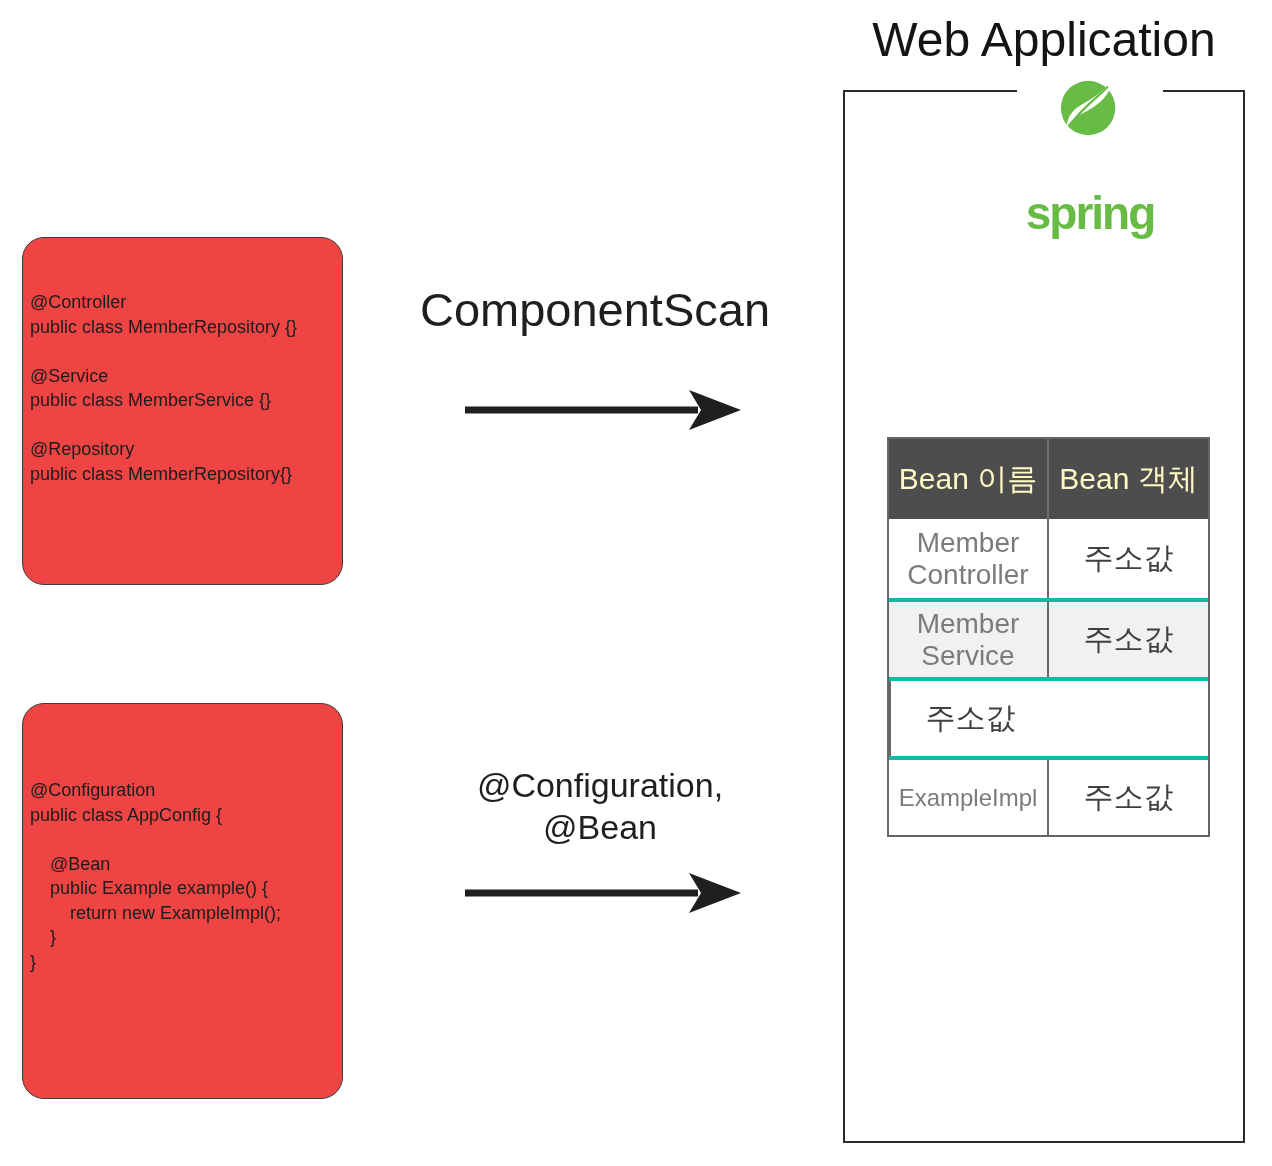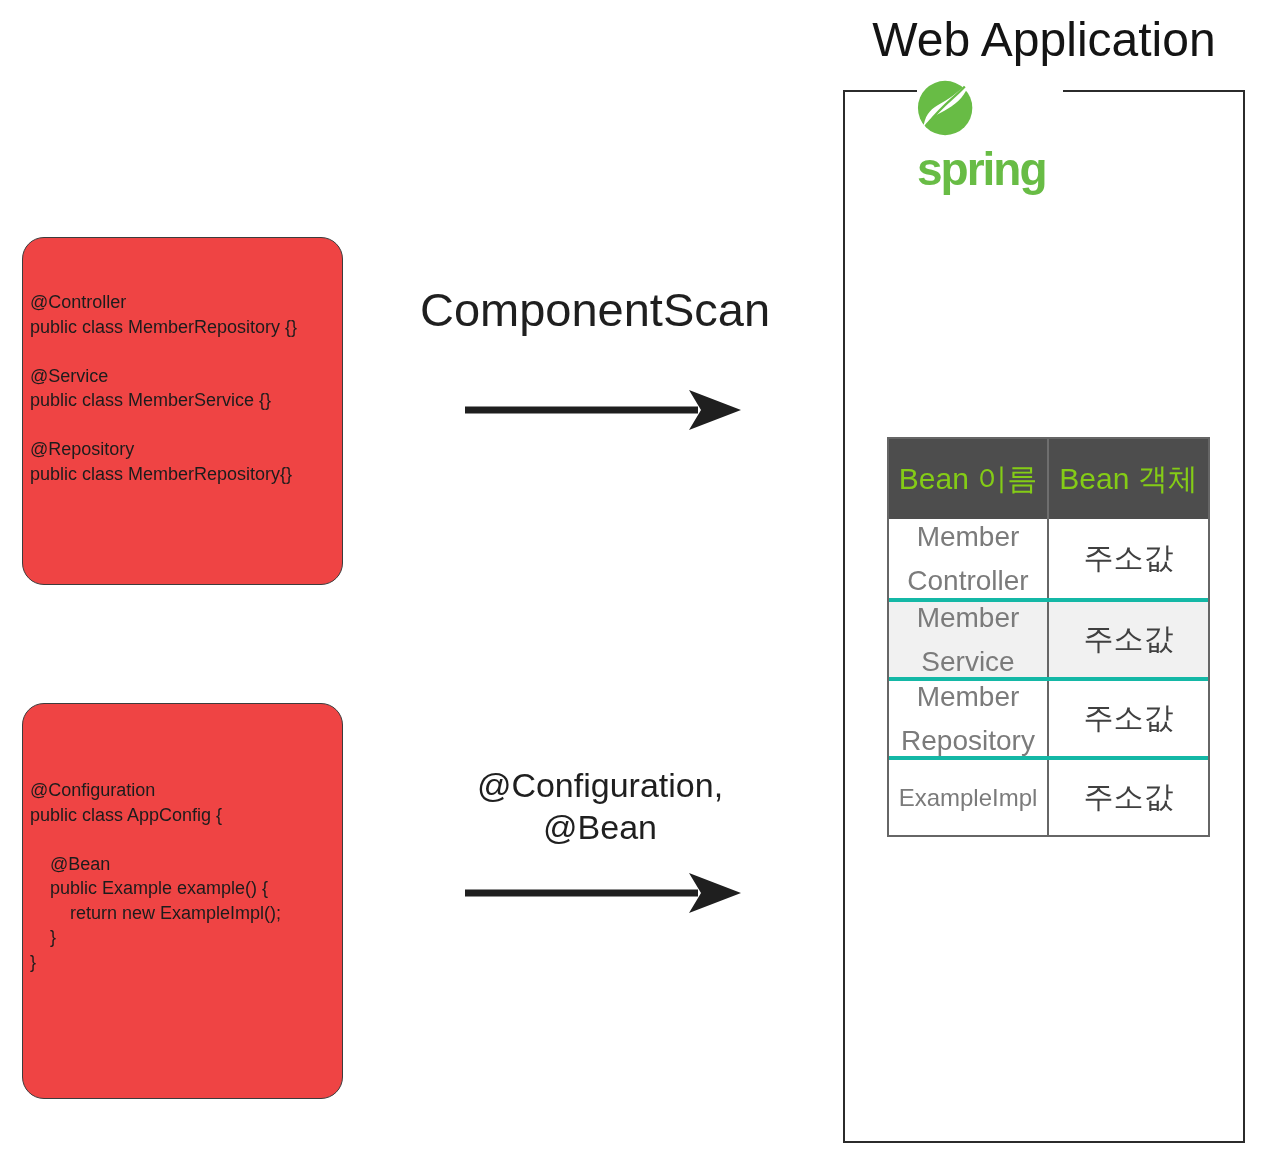--- a/index.html
+++ b/index.html
@@ -66,26 +66,28 @@
   }
   .app-rect {
     position: absolute;
     left: 843px; top: 90px;
     width: 402px; height: 1053px;
     border: 2px solid #2b2b2b;
     background: #ffffff;
   }
   .logo-block {
     position: absolute;
-    left: 917px; top: 74px;
+    left: 1017px; top: 74px;
     width: 146px;
     background: #ffffff;
     display: flex;
     flex-direction: column;
+    align-items: center;
     padding: 4px 0 6px 0;
+    gap: 44px;
   }
   .logo-mark { width: 60px; height: 60px; display: block; }
   .logo-wordmark {
     margin-top: 6px;
     font-size: 46px;
     font-weight: bold;
     letter-spacing: -2px;
     color: #68BC45;
     line-height: 50px;
   }
@@ -96,34 +98,34 @@
     left: 887px; top: 437px;
     width: 323px;
     border: 2px solid #666666;
     background: #ffffff;
     display: flex;
     flex-direction: column;
   }
   .bean-header { display: flex; background: #4d4d4d; height: 80px; }
   .bean-header .hcell {
     display: flex; align-items: center; justify-content: center;
-    color: #84cc16; font-size: 30px;
+    color: #fef9c3; font-size: 30px;
   }
   .hcell.c1 { width: 158px; }
   .hcell.c2 { width: 161px; border-left: 2px solid #6e6e6e; }
   .bean-row { display: flex; height: 79px; }
   .bean-row + .bean-row { border-top: 4px solid #14b8a6; }
   .bean-row.alt { background: #f1f1f1; }
   .bean-cell {
     display: flex; align-items: center; justify-content: center;
     text-align: center;
   }
   .bean-name {
     width: 158px;
-    font-size: 28px; line-height: 44px;
+    font-size: 28px; line-height: 32px;
     color: #7b7b7b;
     padding: 0 2px;
   }
   .bean-row:last-child .bean-name { font-size: 24px; }
   .bean-value {
     width: 161px;
     border-left: 2px solid #666666;
     font-size: 30px;
     color: #404040;
   }
@@ -196,21 +198,20 @@
           <div class="bean-cell bean-name">Member Controller</div>
           <div class="bean-cell bean-value">주소값</div>
         </div>
 
         <div class="bean-row alt">
           <div class="bean-cell bean-name">Member Service</div>
           <div class="bean-cell bean-value">주소값</div>
         </div>
 
         <div class="bean-row">
-          <div class="bean-cell bean-name">Member Repository</div>
           <div class="bean-cell bean-value">주소값</div>
         </div>
 
         <div class="bean-row">
           <div class="bean-cell bean-name">ExampleImpl</div>
           <div class="bean-cell bean-value">주소값</div>
         </div>
       </div>
   </div>
 

